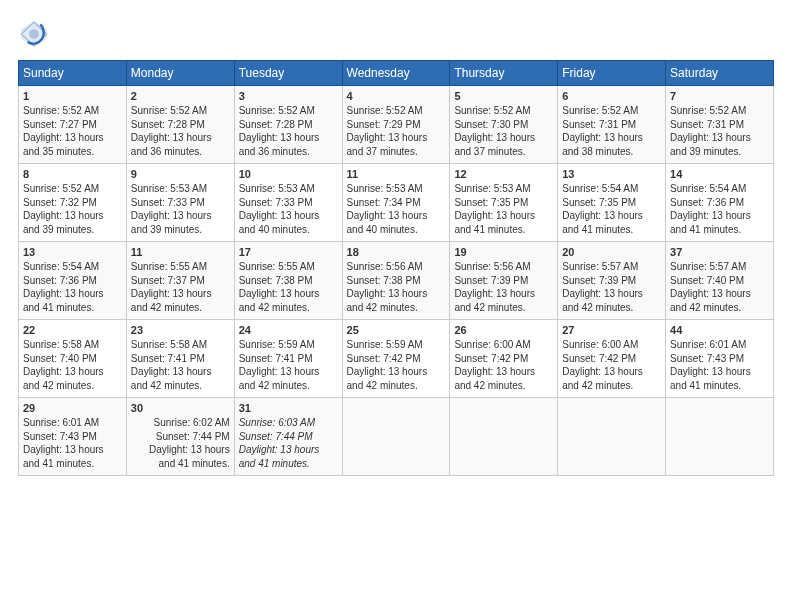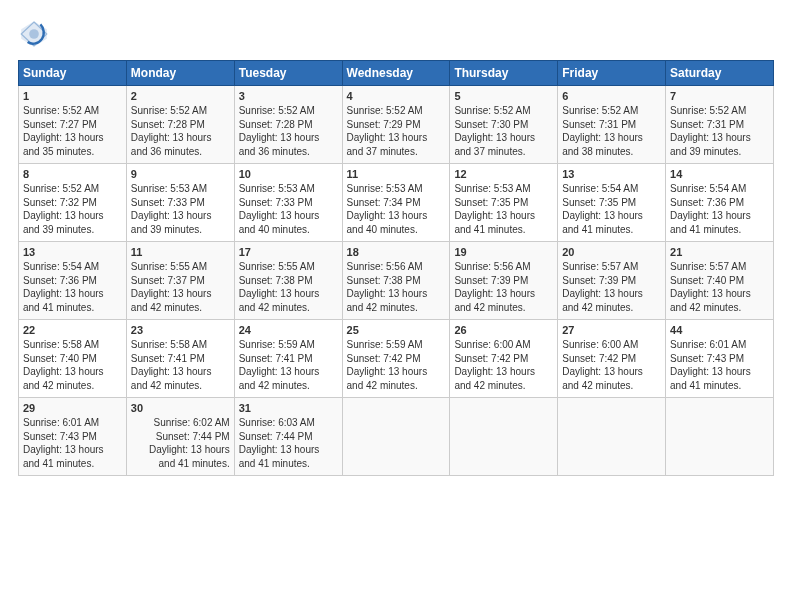--- a/index.html
+++ b/index.html
@@ -60,21 +60,21 @@
     }
     .calendar {
       width: 100%;
       border-collapse: collapse;
       table-layout: fixed;
     }
     .calendar thead th {
       background-color: #2e6db4;
       color: #fff;
       font-size: 12px;
-      font-weight: bold;
+      font-weight: normal;
       padding: 5px 4px;
       border: 1px solid #1a4f8a;
       text-align: left;
     }
     .calendar tbody td {
       border: 1px solid #ccc;
       vertical-align: top;
       padding: 4px 4px;
       font-size: 9.5px;
       color: #333;
@@ -274,21 +274,21 @@
 and 42 minutes.</div>
           </td>
           <td>
             <span class="day-num">20</span>
             <div class="day-info" style="white-space: pre-line;">Sunrise: 5:57 AM
 Sunset: 7:39 PM
 Daylight: 13 hours
 and 42 minutes.</div>
           </td>
           <td>
-            <span class="day-num">21</span>
+            <span class="day-num">37</span>
             <div class="day-info" style="white-space: pre-line;">Sunrise: 5:57 AM
 Sunset: 7:40 PM
 Daylight: 13 hours
 and 42 minutes.</div>
           </td>
         </tr>
         <tr>
           <td>
             <span class="day-num">22</span>
             <div class="day-info" style="white-space: pre-line;">Sunrise: 5:58 AM
@@ -349,21 +349,21 @@
           </td>
           <td>
             <span class="day-num">30</span>
             <div class="day-info" style="white-space: pre-line; text-align: right;">Sunrise: 6:02 AM
 Sunset: 7:44 PM
 Daylight: 13 hours
 and 41 minutes.</div>
           </td>
           <td>
             <span class="day-num">31</span>
-            <div class="day-info" style="white-space: pre-line;">Sunrise: 6:03 AM
+            <div class="day-info" style="white-space: pre-line; font-style: italic;">Sunrise: 6:03 AM
 Sunset: 7:44 PM
 Daylight: 13 hours
 and 41 minutes.</div>
           </td>
           <td class="empty"></td>
           <td class="empty"></td>
           <td class="empty"></td>
           <td class="empty"></td>
         </tr>
       </tbody>

